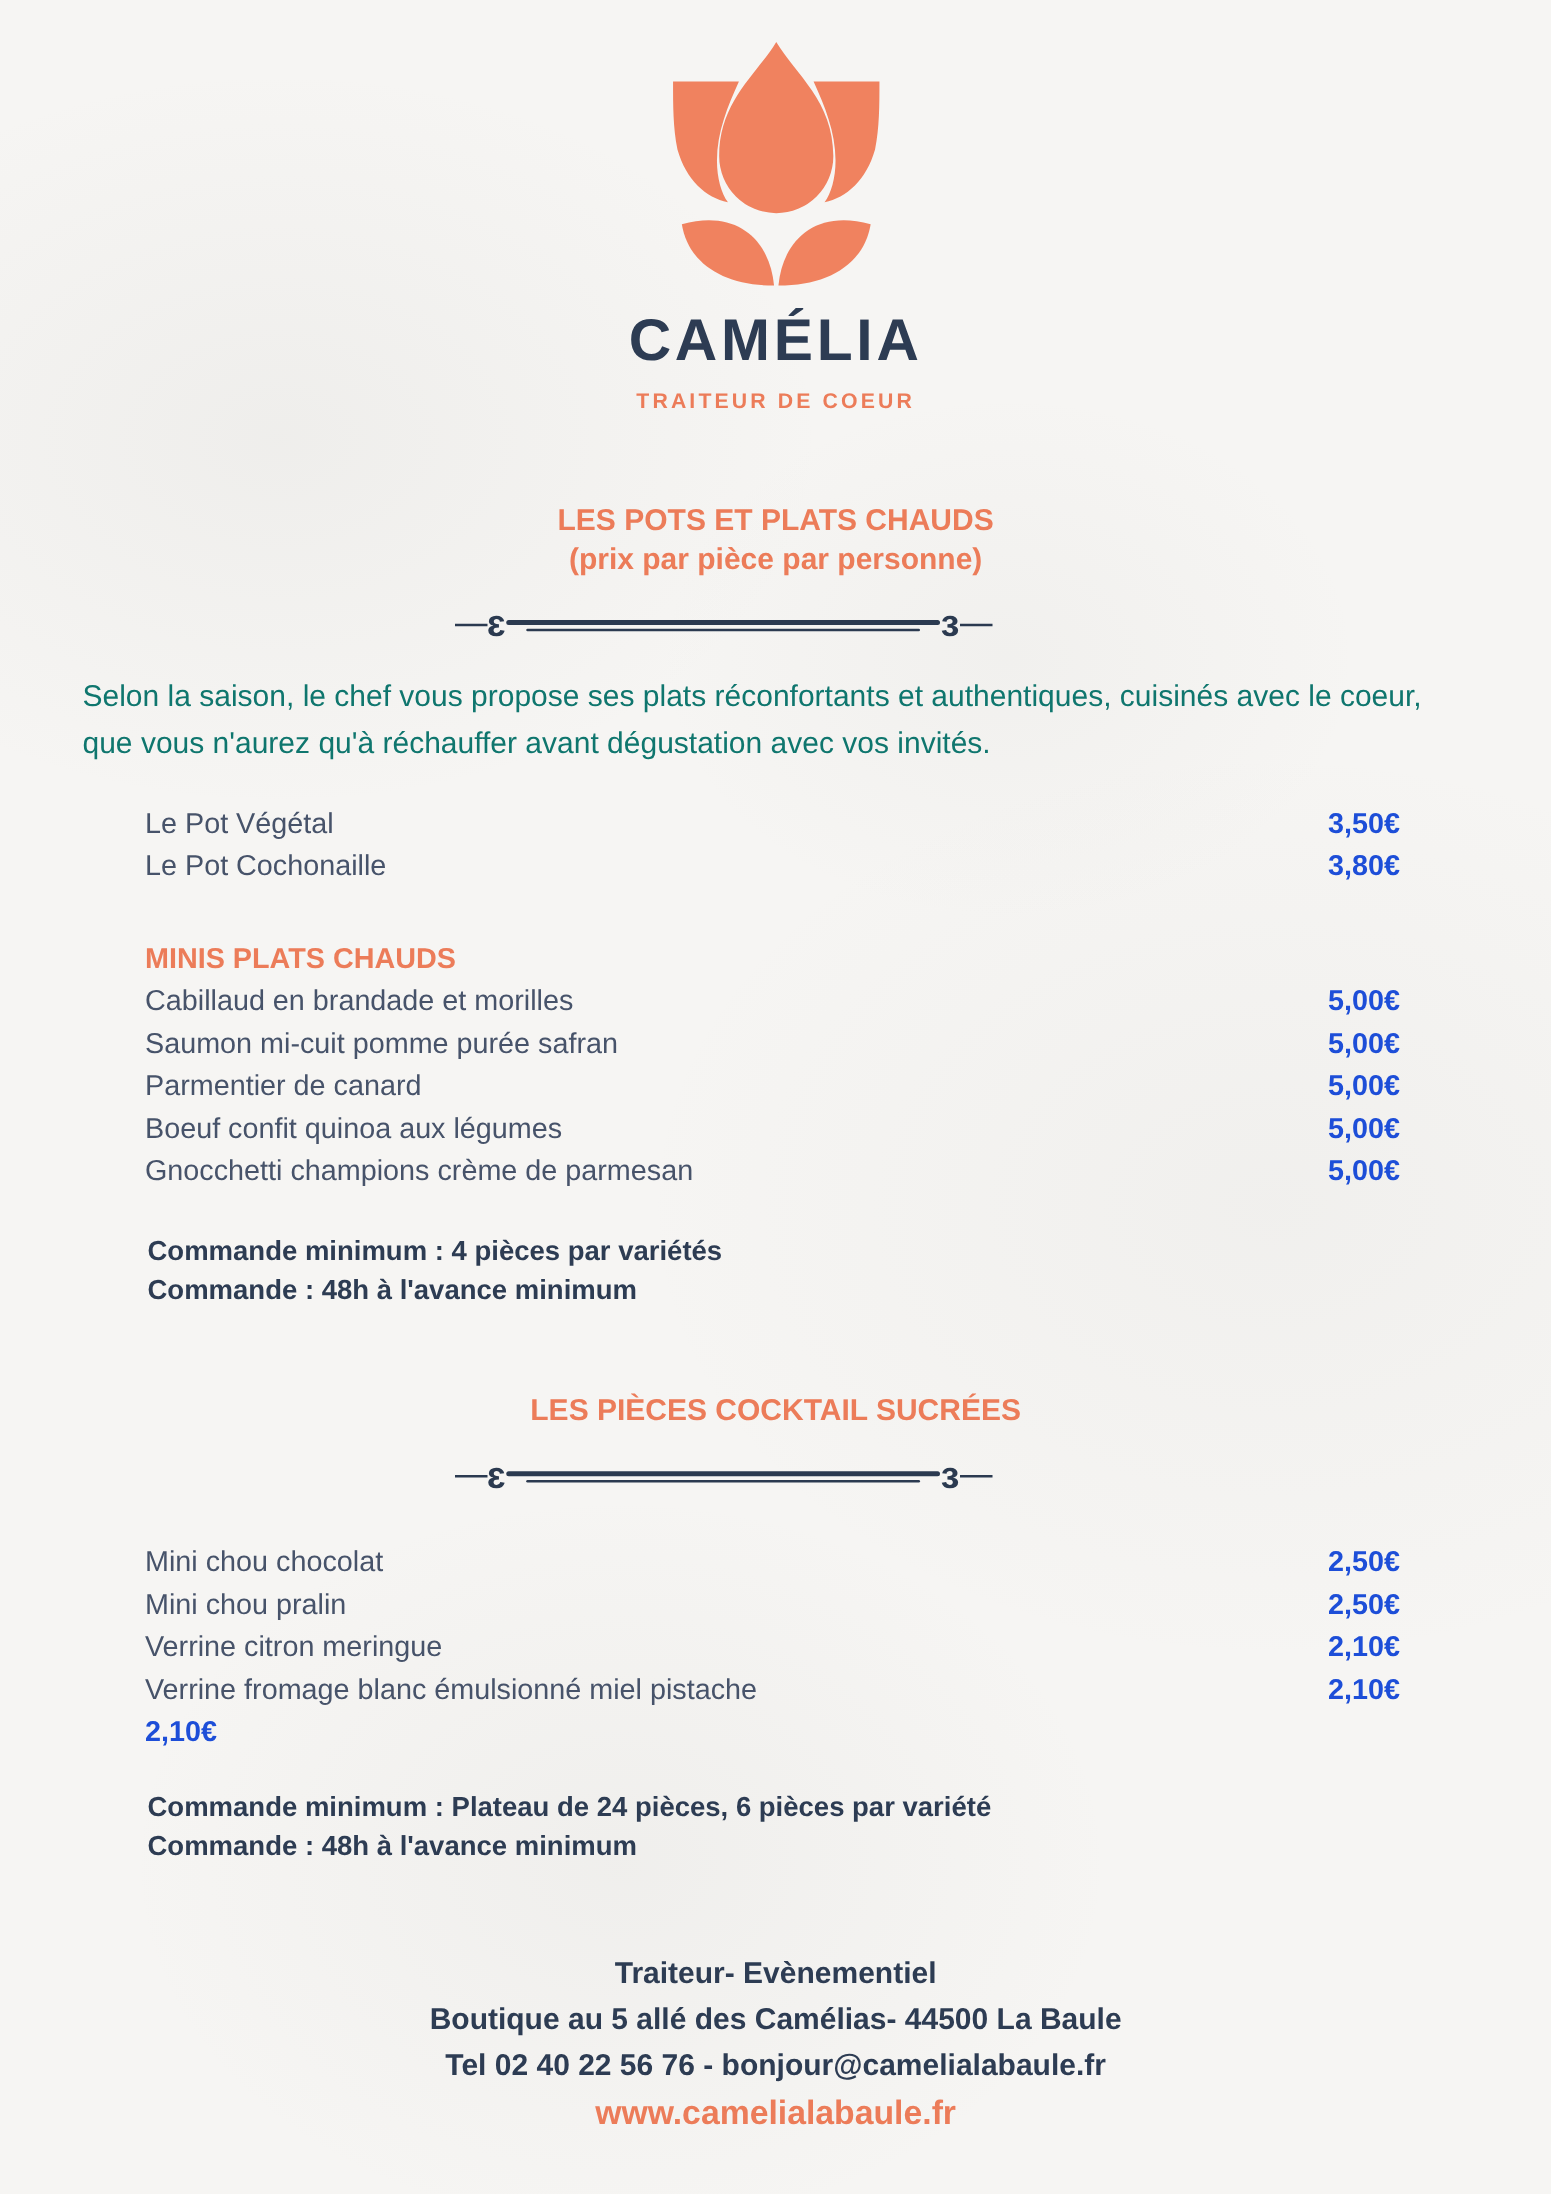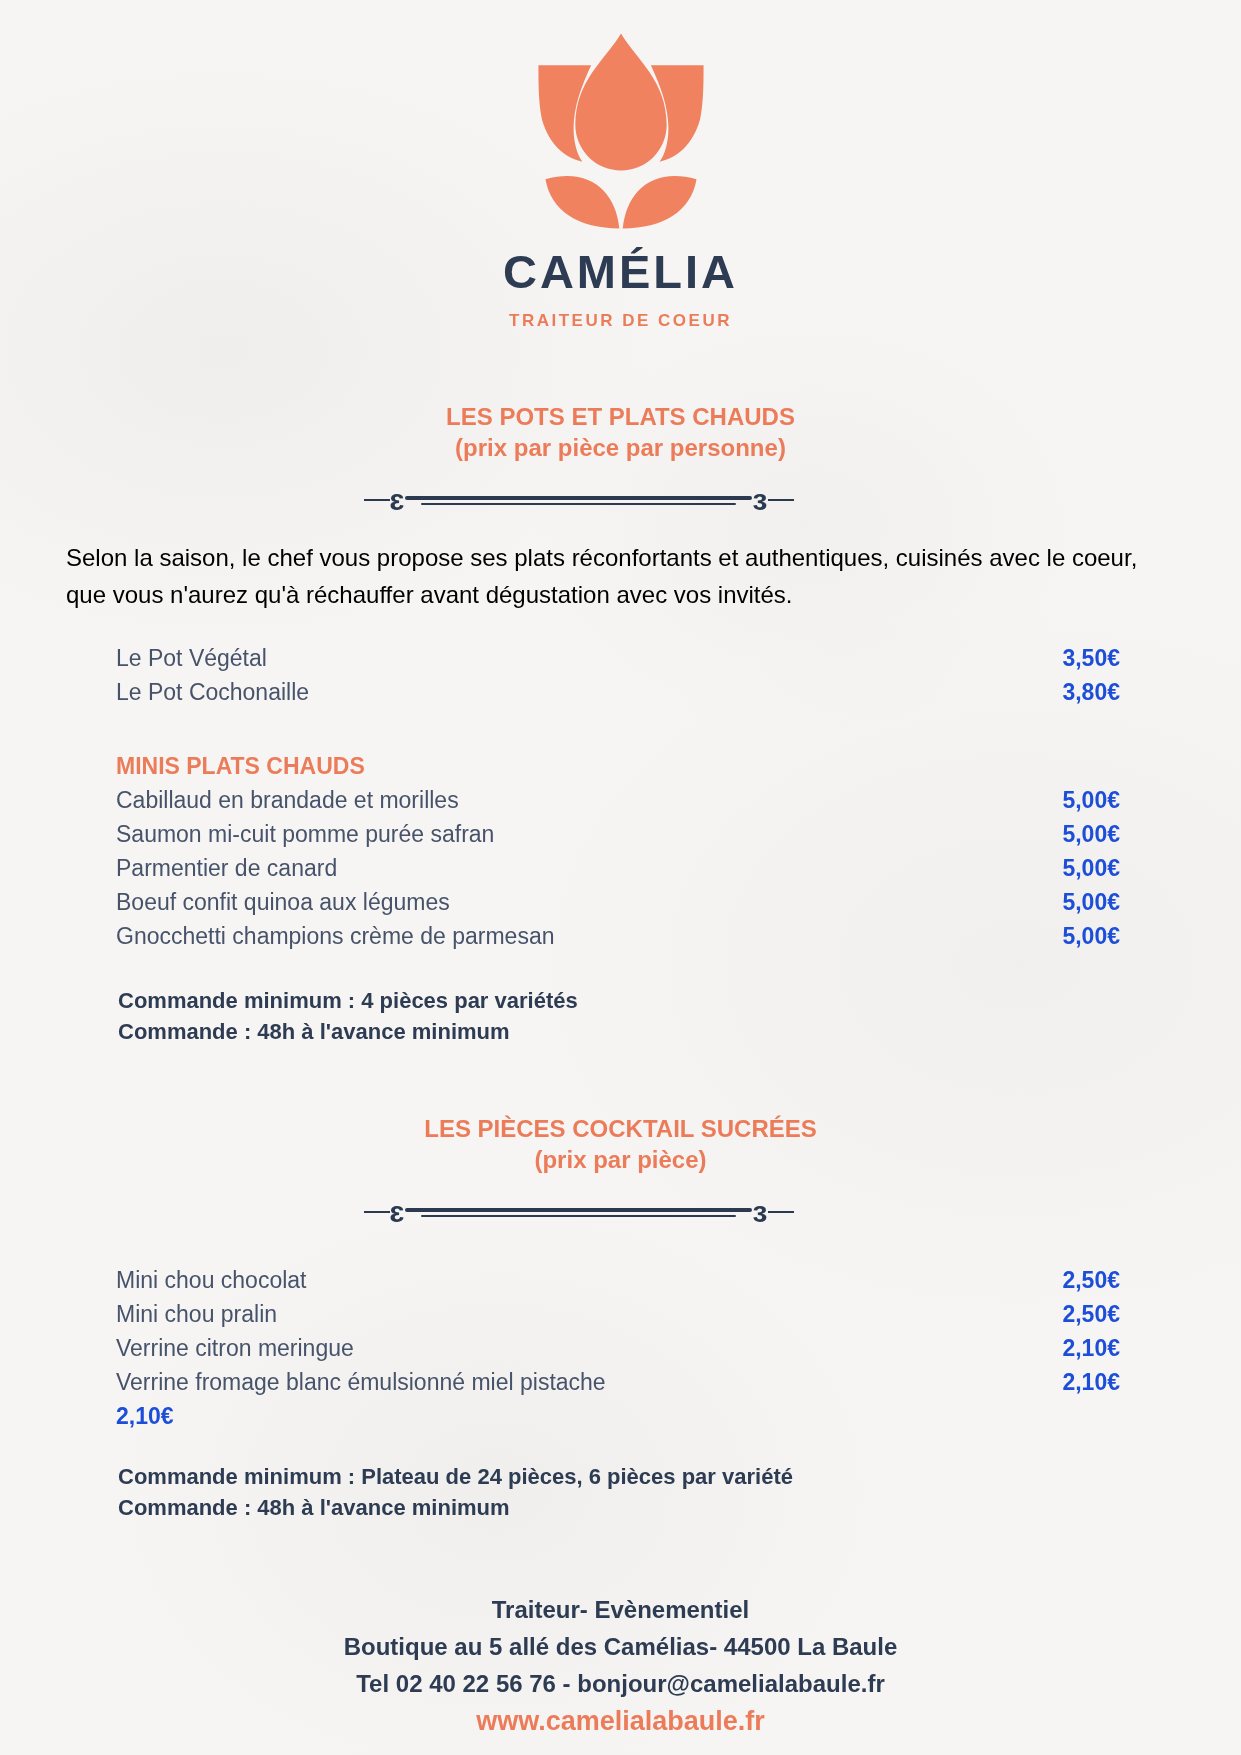--- a/index.html
+++ b/index.html
@@ -38,21 +38,21 @@
     color:#2b3a50; transform:translateX(-42px);
   }
   .divider .tick{ width:26px; height:2px; background:#2b3a50; }
   .divider .curl{ font-size:30px; font-weight:700; line-height:26px; }
   .divider .lines{ flex:1; margin:0 1px; }
   .divider .l1{ height:4px; background:#2b3a50; border-radius:2px; }
   .divider .l2{ height:2px; background:#2b3a50; margin:3px 16px 0 16px; border-radius:1px; }
 
   .intro{
     margin:26px 58px 0 66px;
-    font-size:24px; line-height:37px; color:#000000;
+    font-size:24px; line-height:37px; color:#0f766e;
   }
 
   .menu{ margin-left:116px; margin-right:121px; }
   .menu.m1{ margin-top:28px; }
   .menu.m2{ margin-top:0; }
   .menu.m3{ margin-top:38px; }
   .row{ display:flex; justify-content:space-between; align-items:baseline;
         font-size:23px; line-height:34px;gap:32px; }
   .row .label{ color:#47536a; font-weight:400; }
   .row .price{ color:#1d4ed8; font-weight:700; }
@@ -144,21 +144,20 @@
     </div>
   </div>
 
   <div class="notes n1">
     <div>Commande minimum : 4 pièces par variétés</div>
     <div>Commande : 48h à l'avance minimum</div>
   </div>
 
   <div class="sec-head s2">
     <div>LES PIÈCES COCKTAIL SUCRÉES</div>
-    <div>(prix par pièce)</div>
   </div>
 
   <div class="divider">
     <span class="tick"></span>
     <span class="curl">ɛ</span>
     <span class="lines">
       <span class="l1" style="display:block"></span>
       <span class="l2" style="display:block"></span>
     </span>
     <span class="curl">ɜ</span>

